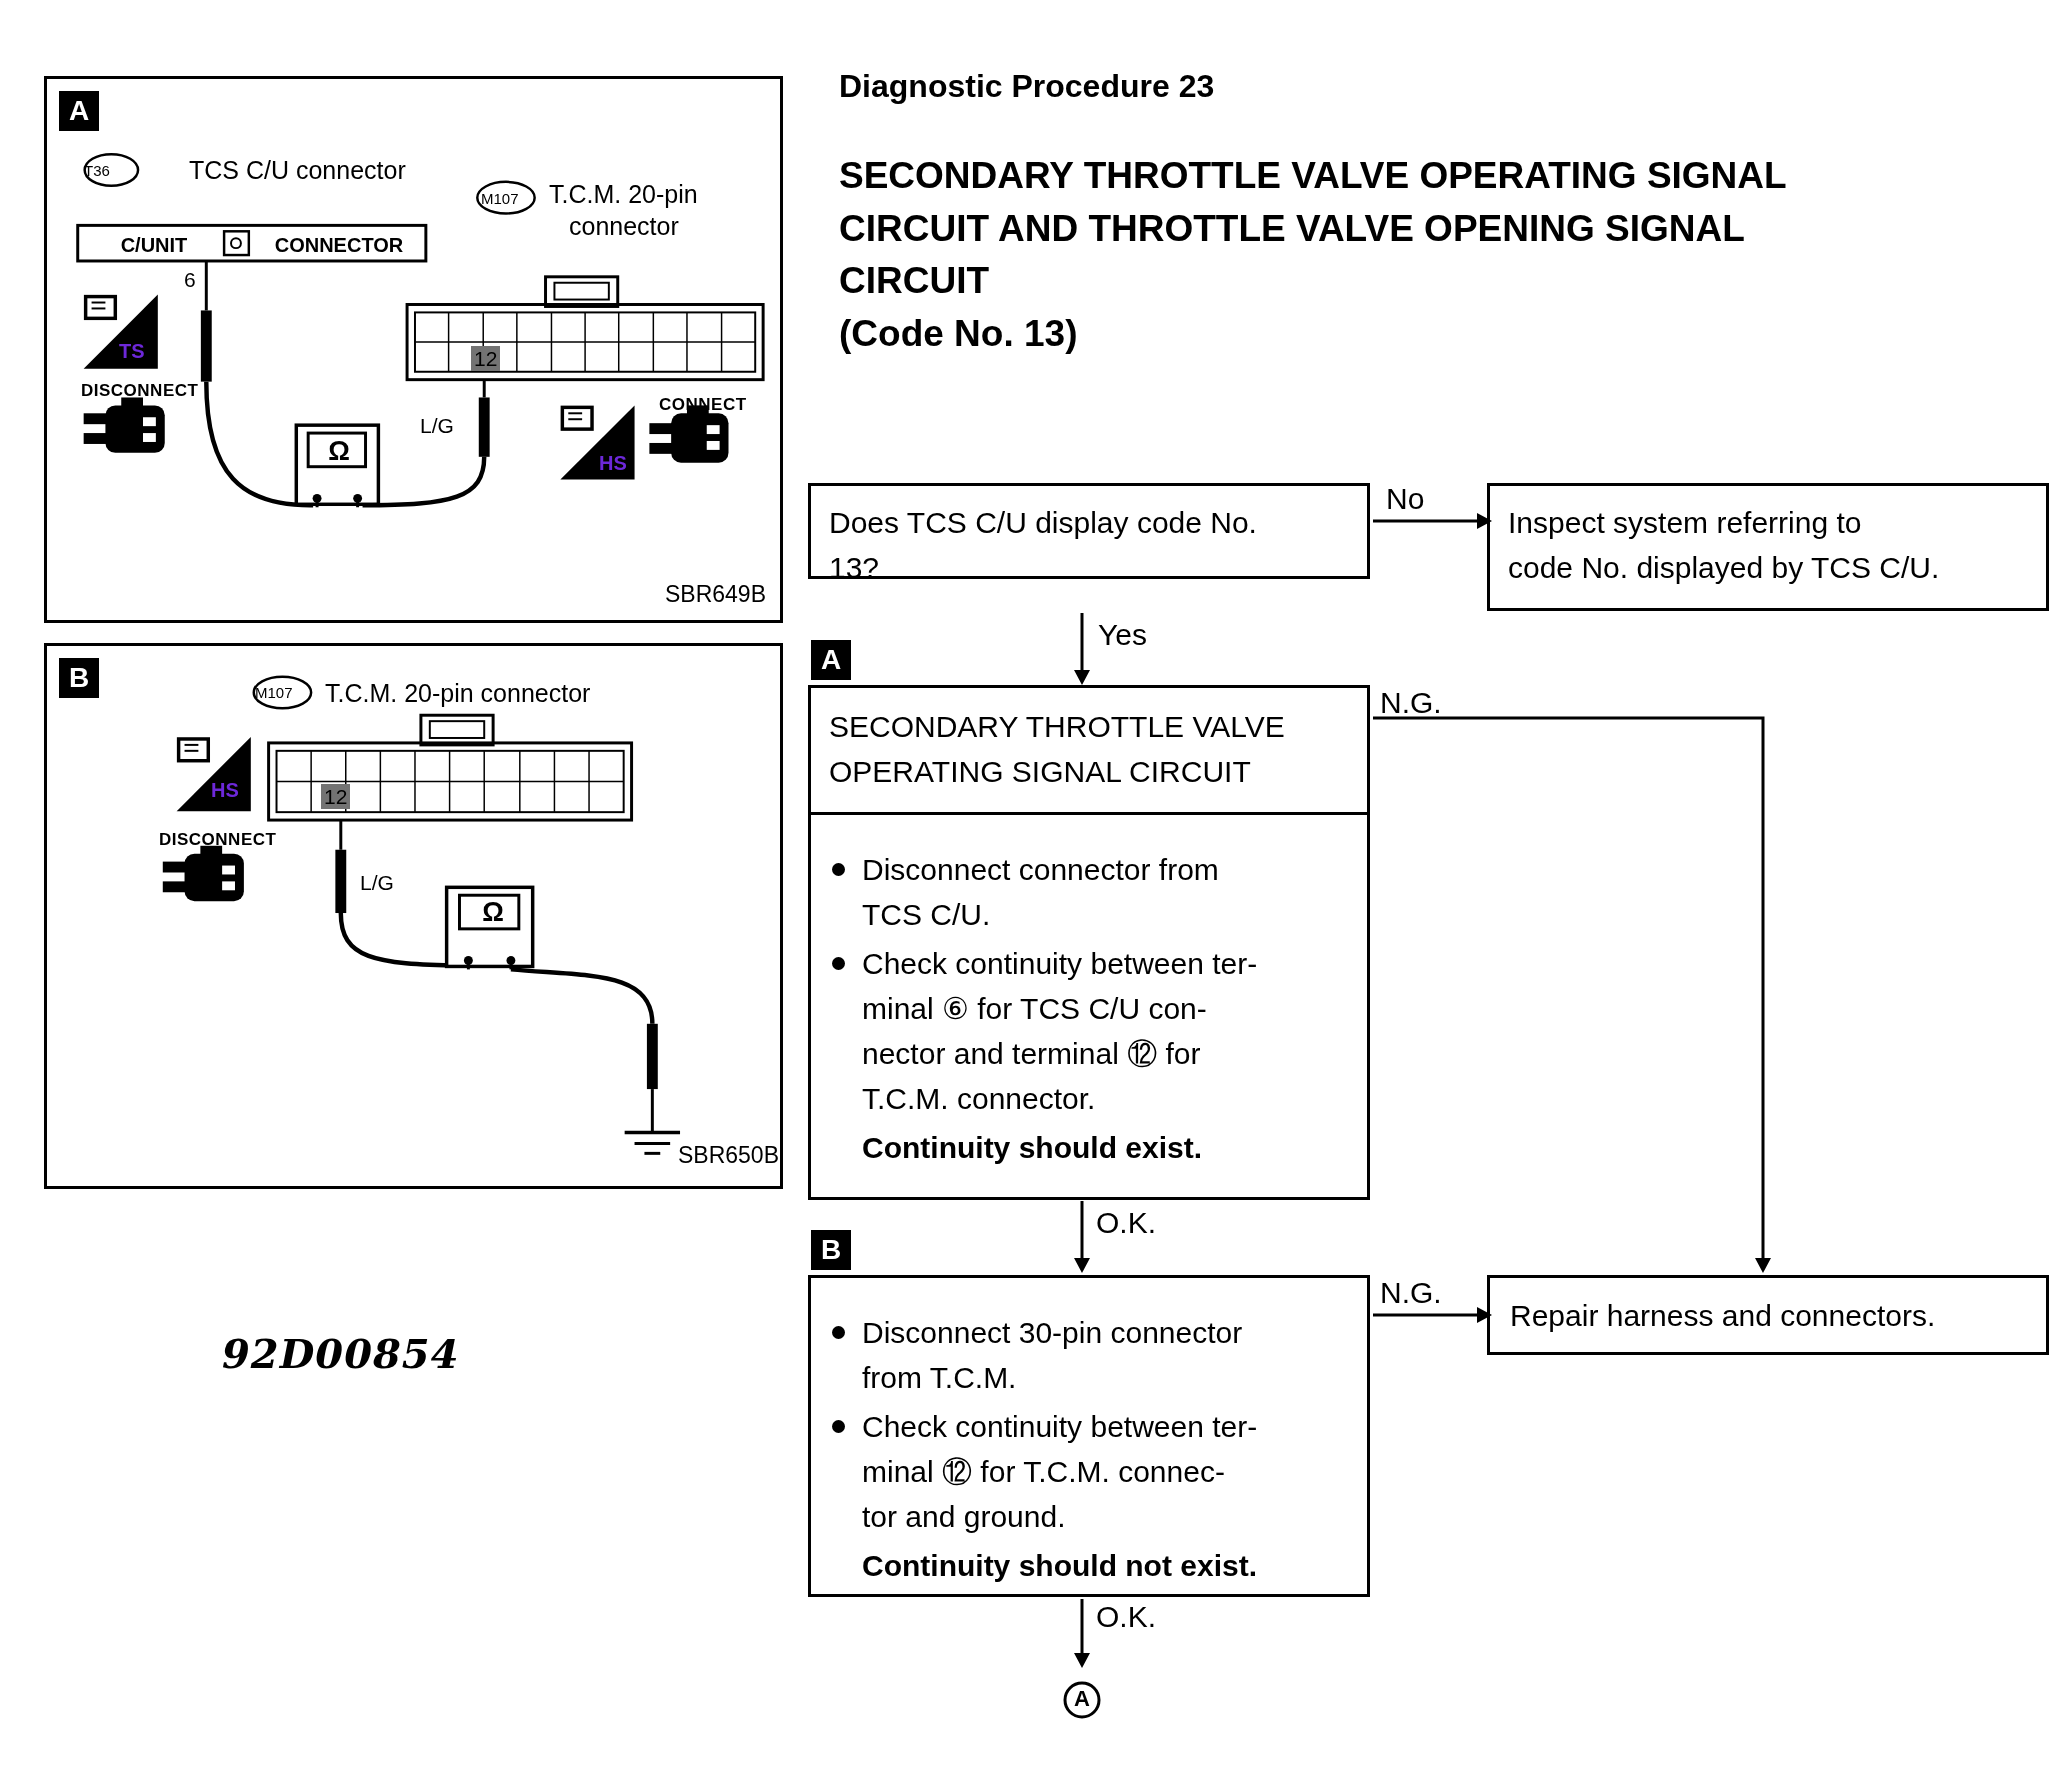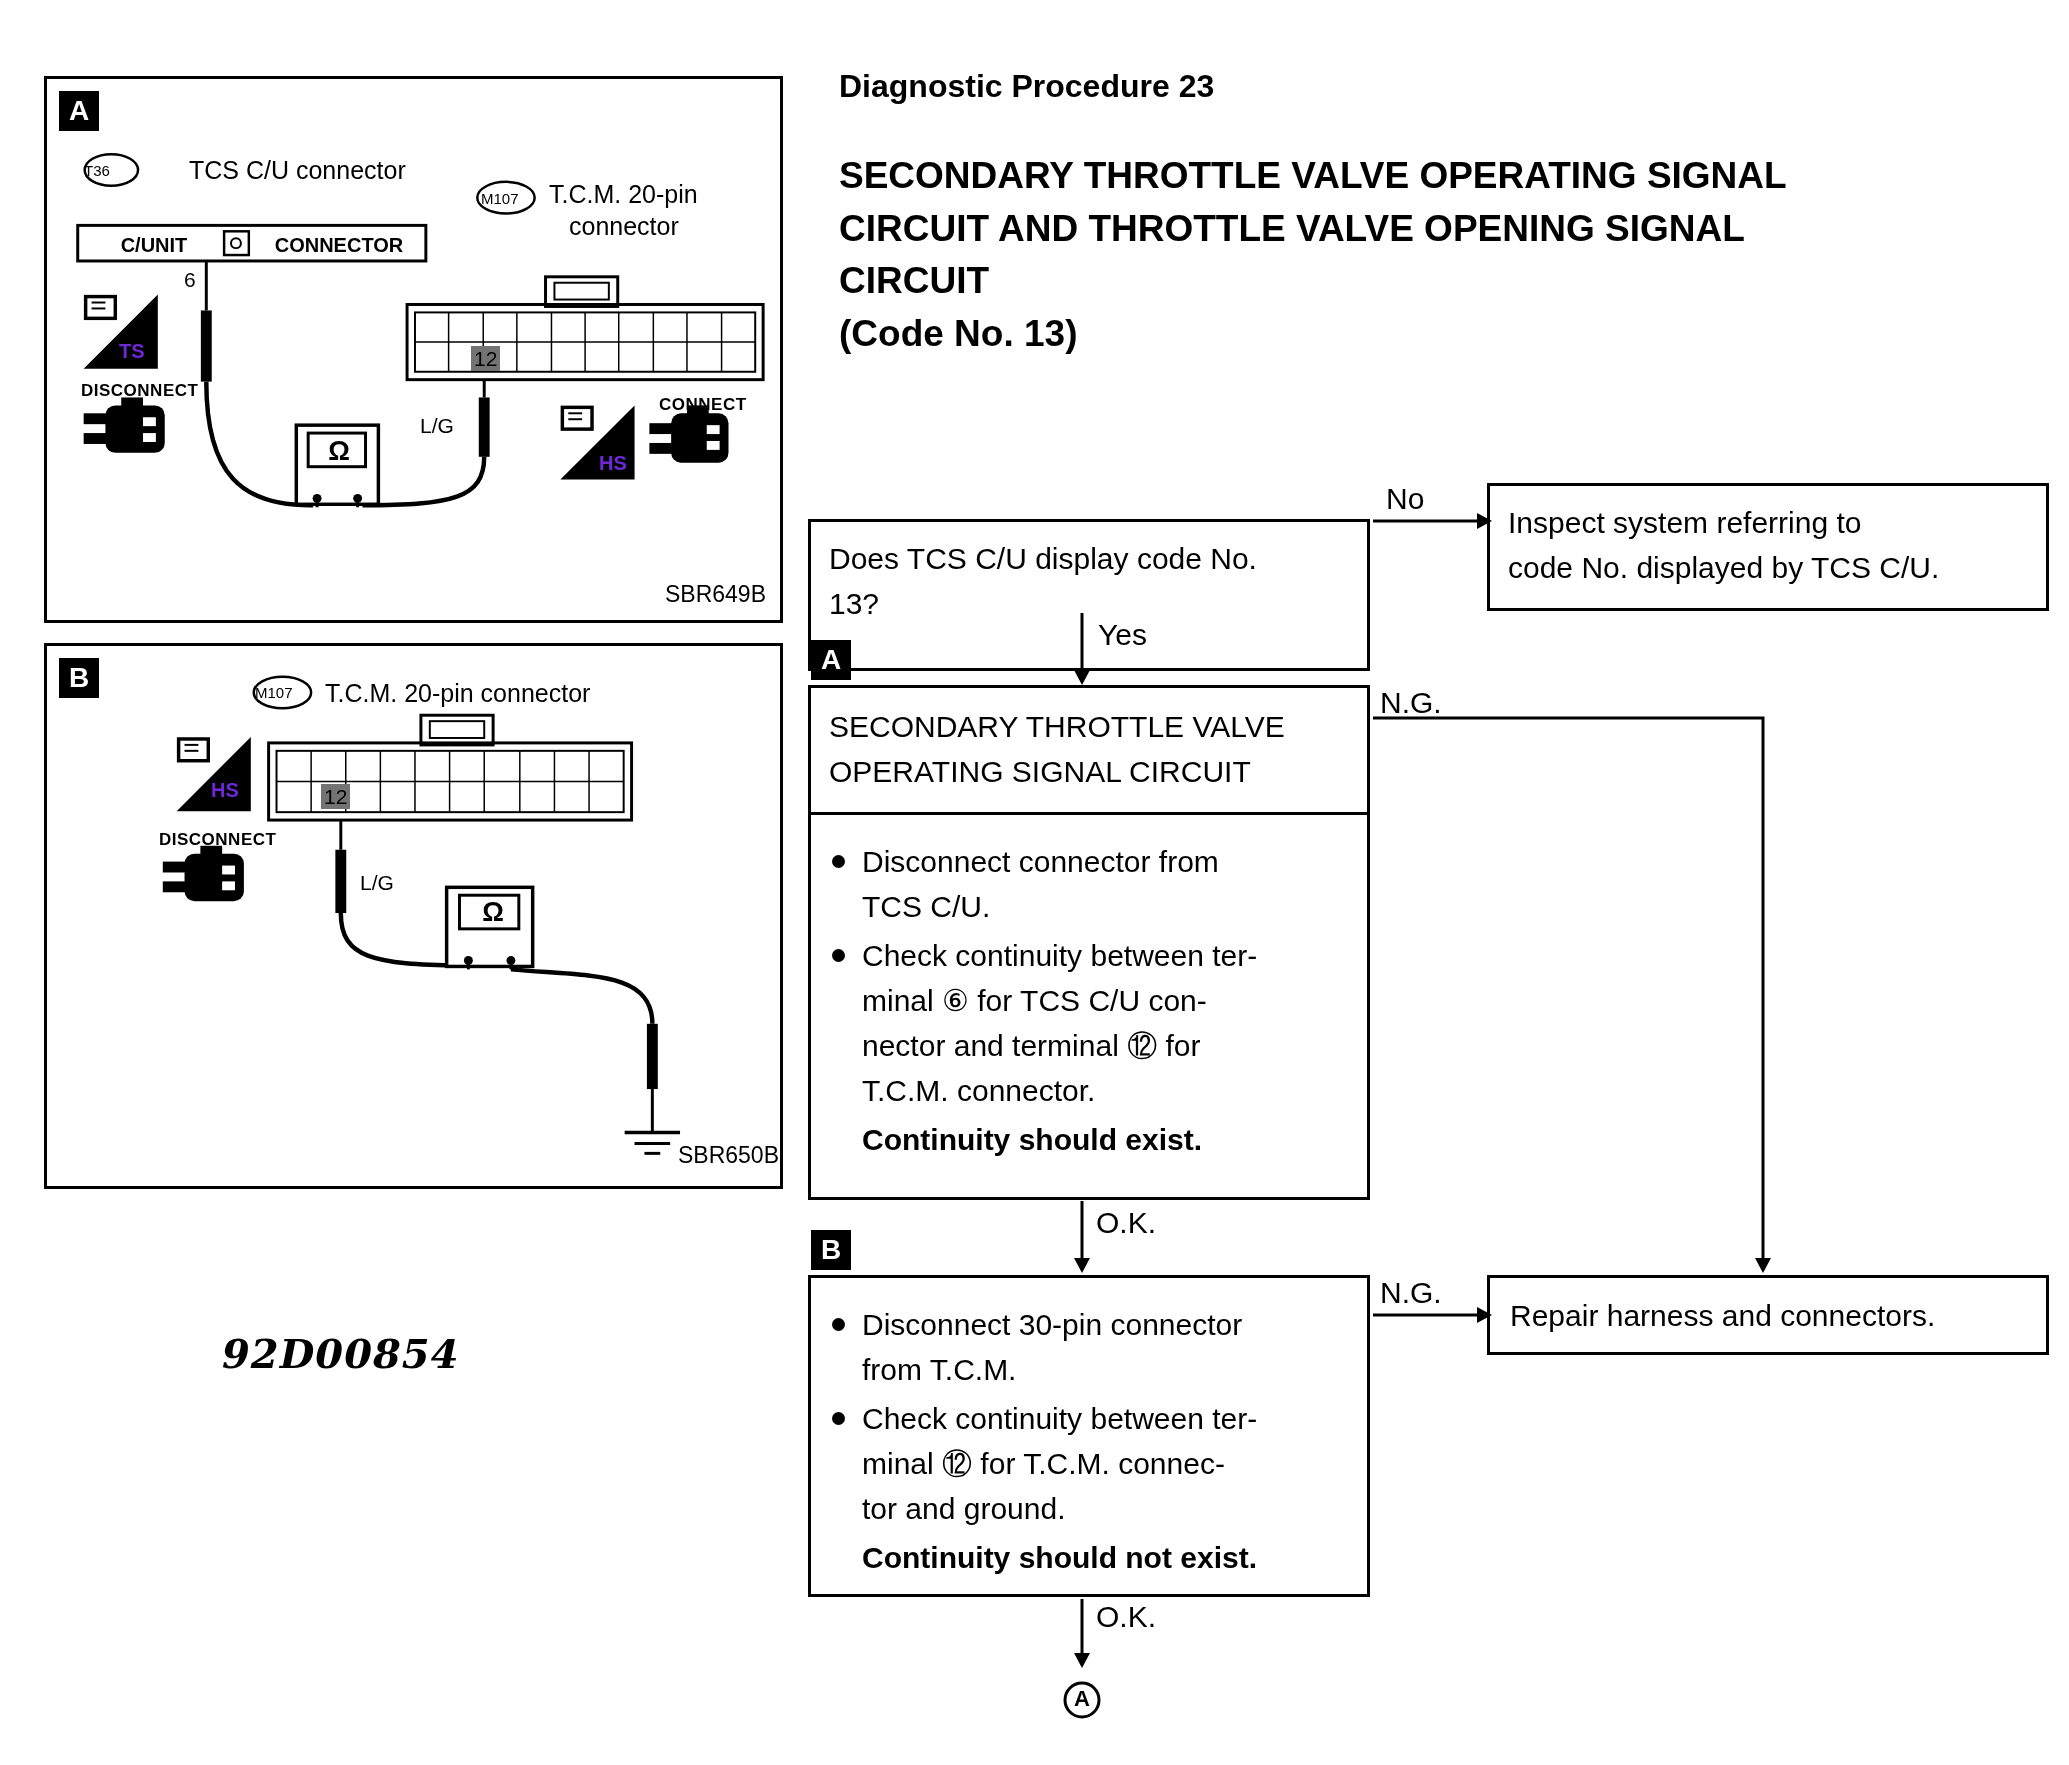--- a/index.html
+++ b/index.html
@@ -17,21 +17,21 @@
   .badge-text { color:#6d28d9; font-weight:bold; font-size:20px; }
   .ohm { font-size:27px; font-weight:bold; text-align:center; }
   .figid { font-size:23px; }
   .striptext { font-size:20px; font-weight:bold; text-align:center; }
   .page-title { position:absolute; font-size:32px; font-weight:bold; }
   .page-subtitle { position:absolute; font-size:37px; font-weight:bold; line-height:1.42; white-space:pre-line; }
   .fig-number { position:absolute; font-family:"DejaVu Serif", serif; font-style:italic;
                 font-weight:600; font-size:40px; letter-spacing:1px; }
   .flowbox { position:absolute; border:3px solid #000; background:#fff; box-sizing:border-box;
              font-size:30px; line-height:1.5; white-space:pre-line; padding:14px 18px; }
-  .step-body { white-space:normal; padding:24px 18px; }
+  .step-body { white-space:normal; padding:32px 18px; }
   .bullet { display:flex; margin-bottom:4px; }
   .dot { width:13px; height:13px; border-radius:50%; background:#000; margin:16px 17px 0 3px; flex:none; }
   .btext { font-size:30px; line-height:1.5; white-space:pre-line; }
   .result { font-size:30px; font-weight:bold; line-height:1.5; margin-left:33px; margin-top:2px; }
   .repair-box { display:flex; align-items:center; padding:0 20px; white-space:normal; }
   .edge-label { position:absolute; font-size:30px; }
   .overlay { position:absolute; left:0; top:0; pointer-events:none; }
   .end-letter { position:absolute; font-size:22px; font-weight:bold; width:28px; text-align:center; }
 </style>
 </head>
@@ -166,21 +166,21 @@
     <div class="lbl figid" style="left:622px;top:496px;margin-left:9px;">SBR650B</div>
   </div>
 
   <div class="page-title" style="left:839px;top:68px;">Diagnostic Procedure 23</div>
   <div class="page-subtitle" style="left:839px;top:150px;width:1180px;">SECONDARY THROTTLE VALVE OPERATING SIGNAL
 CIRCUIT AND THROTTLE VALVE OPENING SIGNAL
 CIRCUIT
 (Code No. 13)</div>
   <div class="fig-number" style="left:222px;top:1330px;">92D00854</div>
 
-  <div class="flowbox" style="left:808px;top:483px;width:562px;height:152px;margin-top:36px;">Does TCS C/U display code No.
+  <div class="flowbox" style="left:808px;top:483px;width:562px;height:96px;">Does TCS C/U display code No.
 13?</div>
   <div class="edge-label" style="left:1386px;top:482px;">No</div>
   <div class="flowbox" style="left:1487px;top:483px;width:562px;height:128px;">Inspect system referring to
 code No. displayed by TCS C/U.</div>
   <div class="edge-label" style="left:1098px;top:618px;">Yes</div>
 
   <div class="marker" style="left:811px;top:640px;">A</div>
   <div class="flowbox" style="left:808px;top:685px;width:562px;height:130px;padding-top:16px;">SECONDARY THROTTLE VALVE
 OPERATING SIGNAL CIRCUIT</div>
   <div class="flowbox step-body" style="left:808px;top:812px;width:562px;height:388px;">

